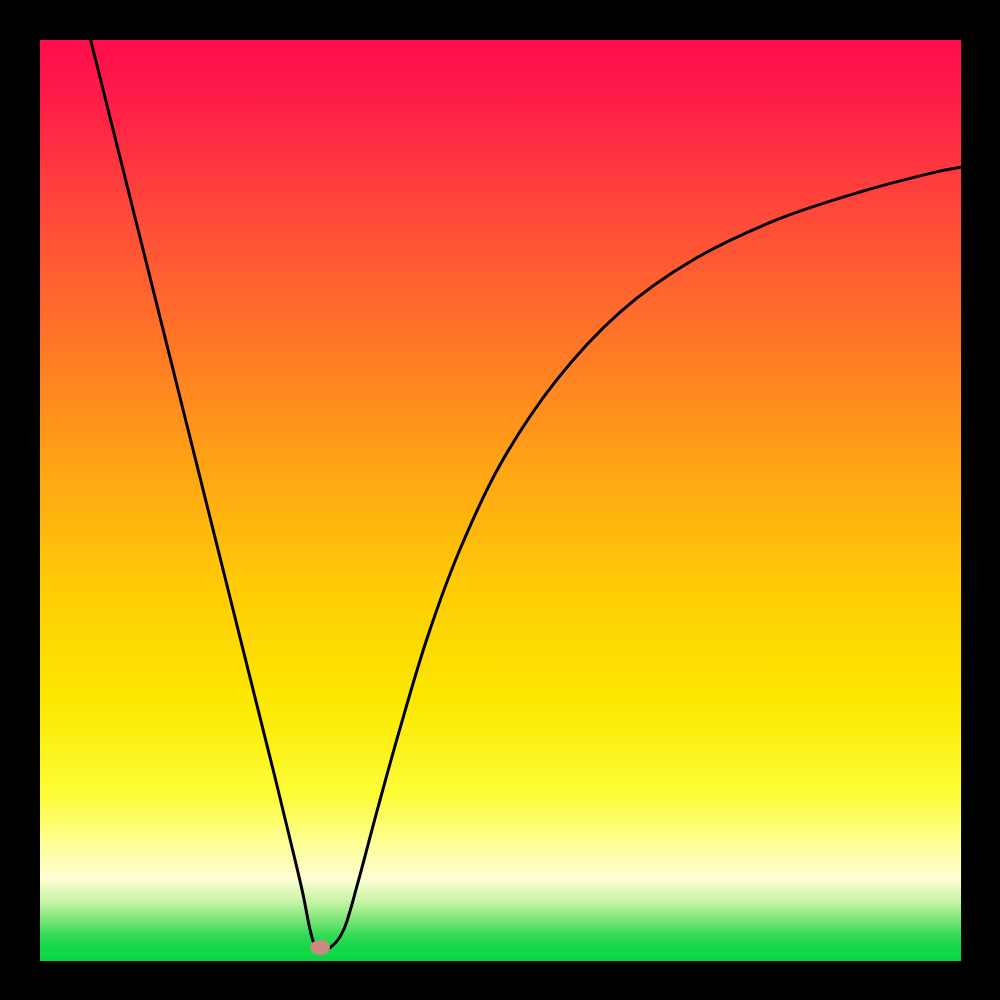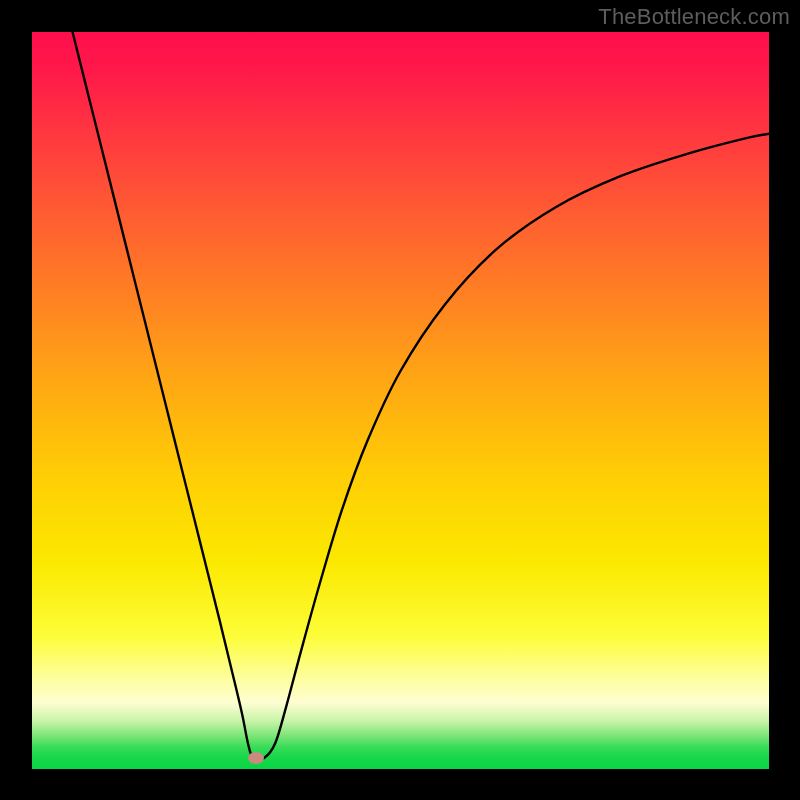--- a/index.html
+++ b/index.html
@@ -71,21 +71,20 @@
     font-size: 22px;
     color: #5d5d5d;
     font-weight: 500;
     letter-spacing: 0.2px;
   }
 </style>
 </head>
 <body>
 
 <div class="frame">
-  <div class="watermark">TheBottleneck.com</div>
 
   <div class="plot">
     <div class="gradient"></div>
     <svg class="curve-svg" viewBox="0 0 737 737" preserveAspectRatio="none">
       <path id="bottleneck-path" fill="none" stroke="#000" stroke-width="2.4" stroke-linejoin="round" stroke-linecap="round" d="M 40.54 0.00 C 43.61 12.28, 52.82 49.13, 58.96 73.70 C 65.10 98.27, 71.24 122.83, 77.38 147.40 C 83.53 171.97, 89.67 196.53, 95.81 221.10 C 101.95 245.67, 108.09 270.23, 114.23 294.80 C 120.38 319.37, 126.52 343.93, 132.66 368.50 C 138.80 393.07, 144.94 417.63, 151.08 442.20 C 157.23 466.77, 163.37 491.33, 169.51 515.90 C 175.65 540.47, 182.78 568.72, 187.94 589.60 C 193.09 610.48, 196.78 625.84, 200.46 641.19 C 204.15 656.54, 207.47 670.06, 210.04 681.73 C 212.62 693.39, 214.10 703.83, 215.94 711.20 C 217.78 718.57, 218.40 723.49, 221.10 725.94 C 223.80 728.40, 228.47 728.40, 232.16 725.94 C 235.84 723.49, 239.53 719.80, 243.21 711.20 C 246.90 702.61, 249.97 689.71, 254.26 674.36 C 258.56 659.00, 263.48 639.35, 269.00 619.08 C 274.53 598.81, 280.67 576.09, 287.43 552.75 C 294.19 529.41, 301.56 503.00, 309.54 479.05 C 317.52 455.10, 325.51 432.37, 335.34 409.03 C 345.16 385.70, 355.60 361.74, 368.50 339.02 C 381.40 316.30, 396.75 292.96, 412.72 272.69 C 428.69 252.42, 445.88 233.63, 464.31 217.42 C 482.74 201.20, 502.39 187.69, 523.27 175.41 C 544.15 163.12, 567.49 152.68, 589.60 143.71 C 611.71 134.75, 635.66 127.75, 655.93 121.61 C 676.20 115.46, 697.69 110.18, 711.20 106.87 C 724.72 103.55, 732.70 102.57, 737.00 101.71"></path>
     </svg>
     <div id="min-marker" class="marker" style="left: 224.048px; top: 725.945px; background: rgb(202, 138, 128);"></div>
   </div>
 </div>
 

